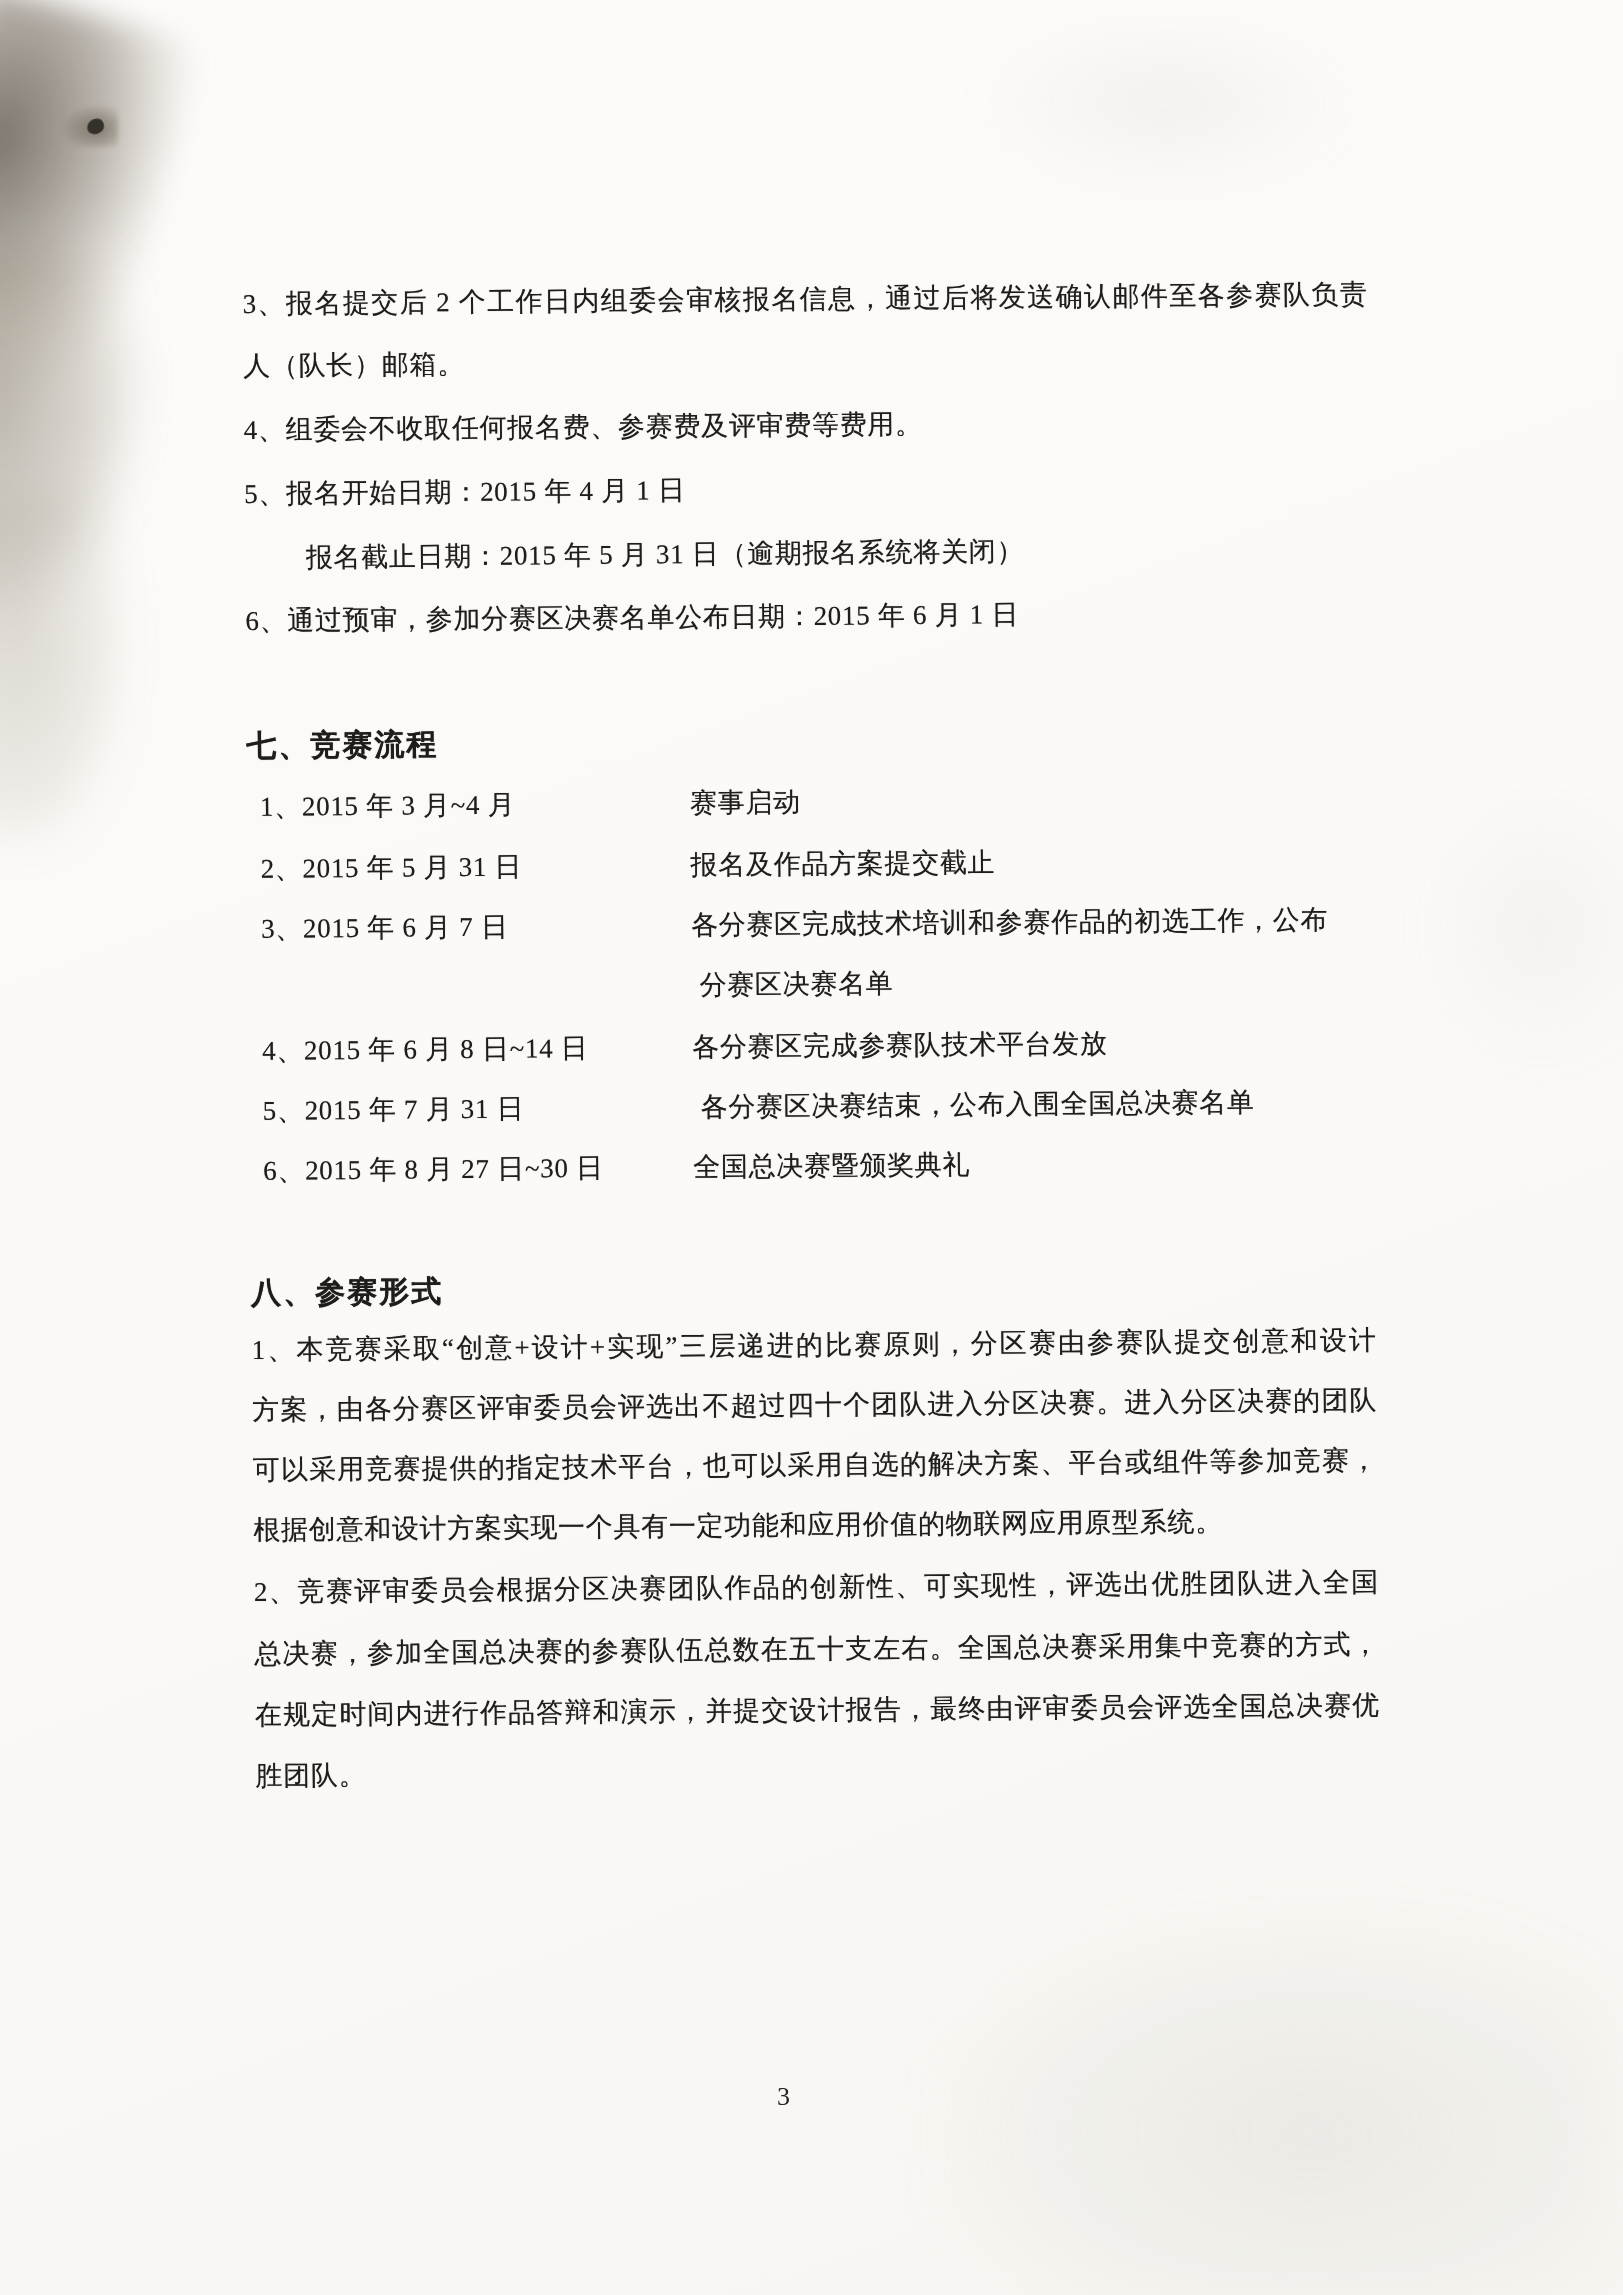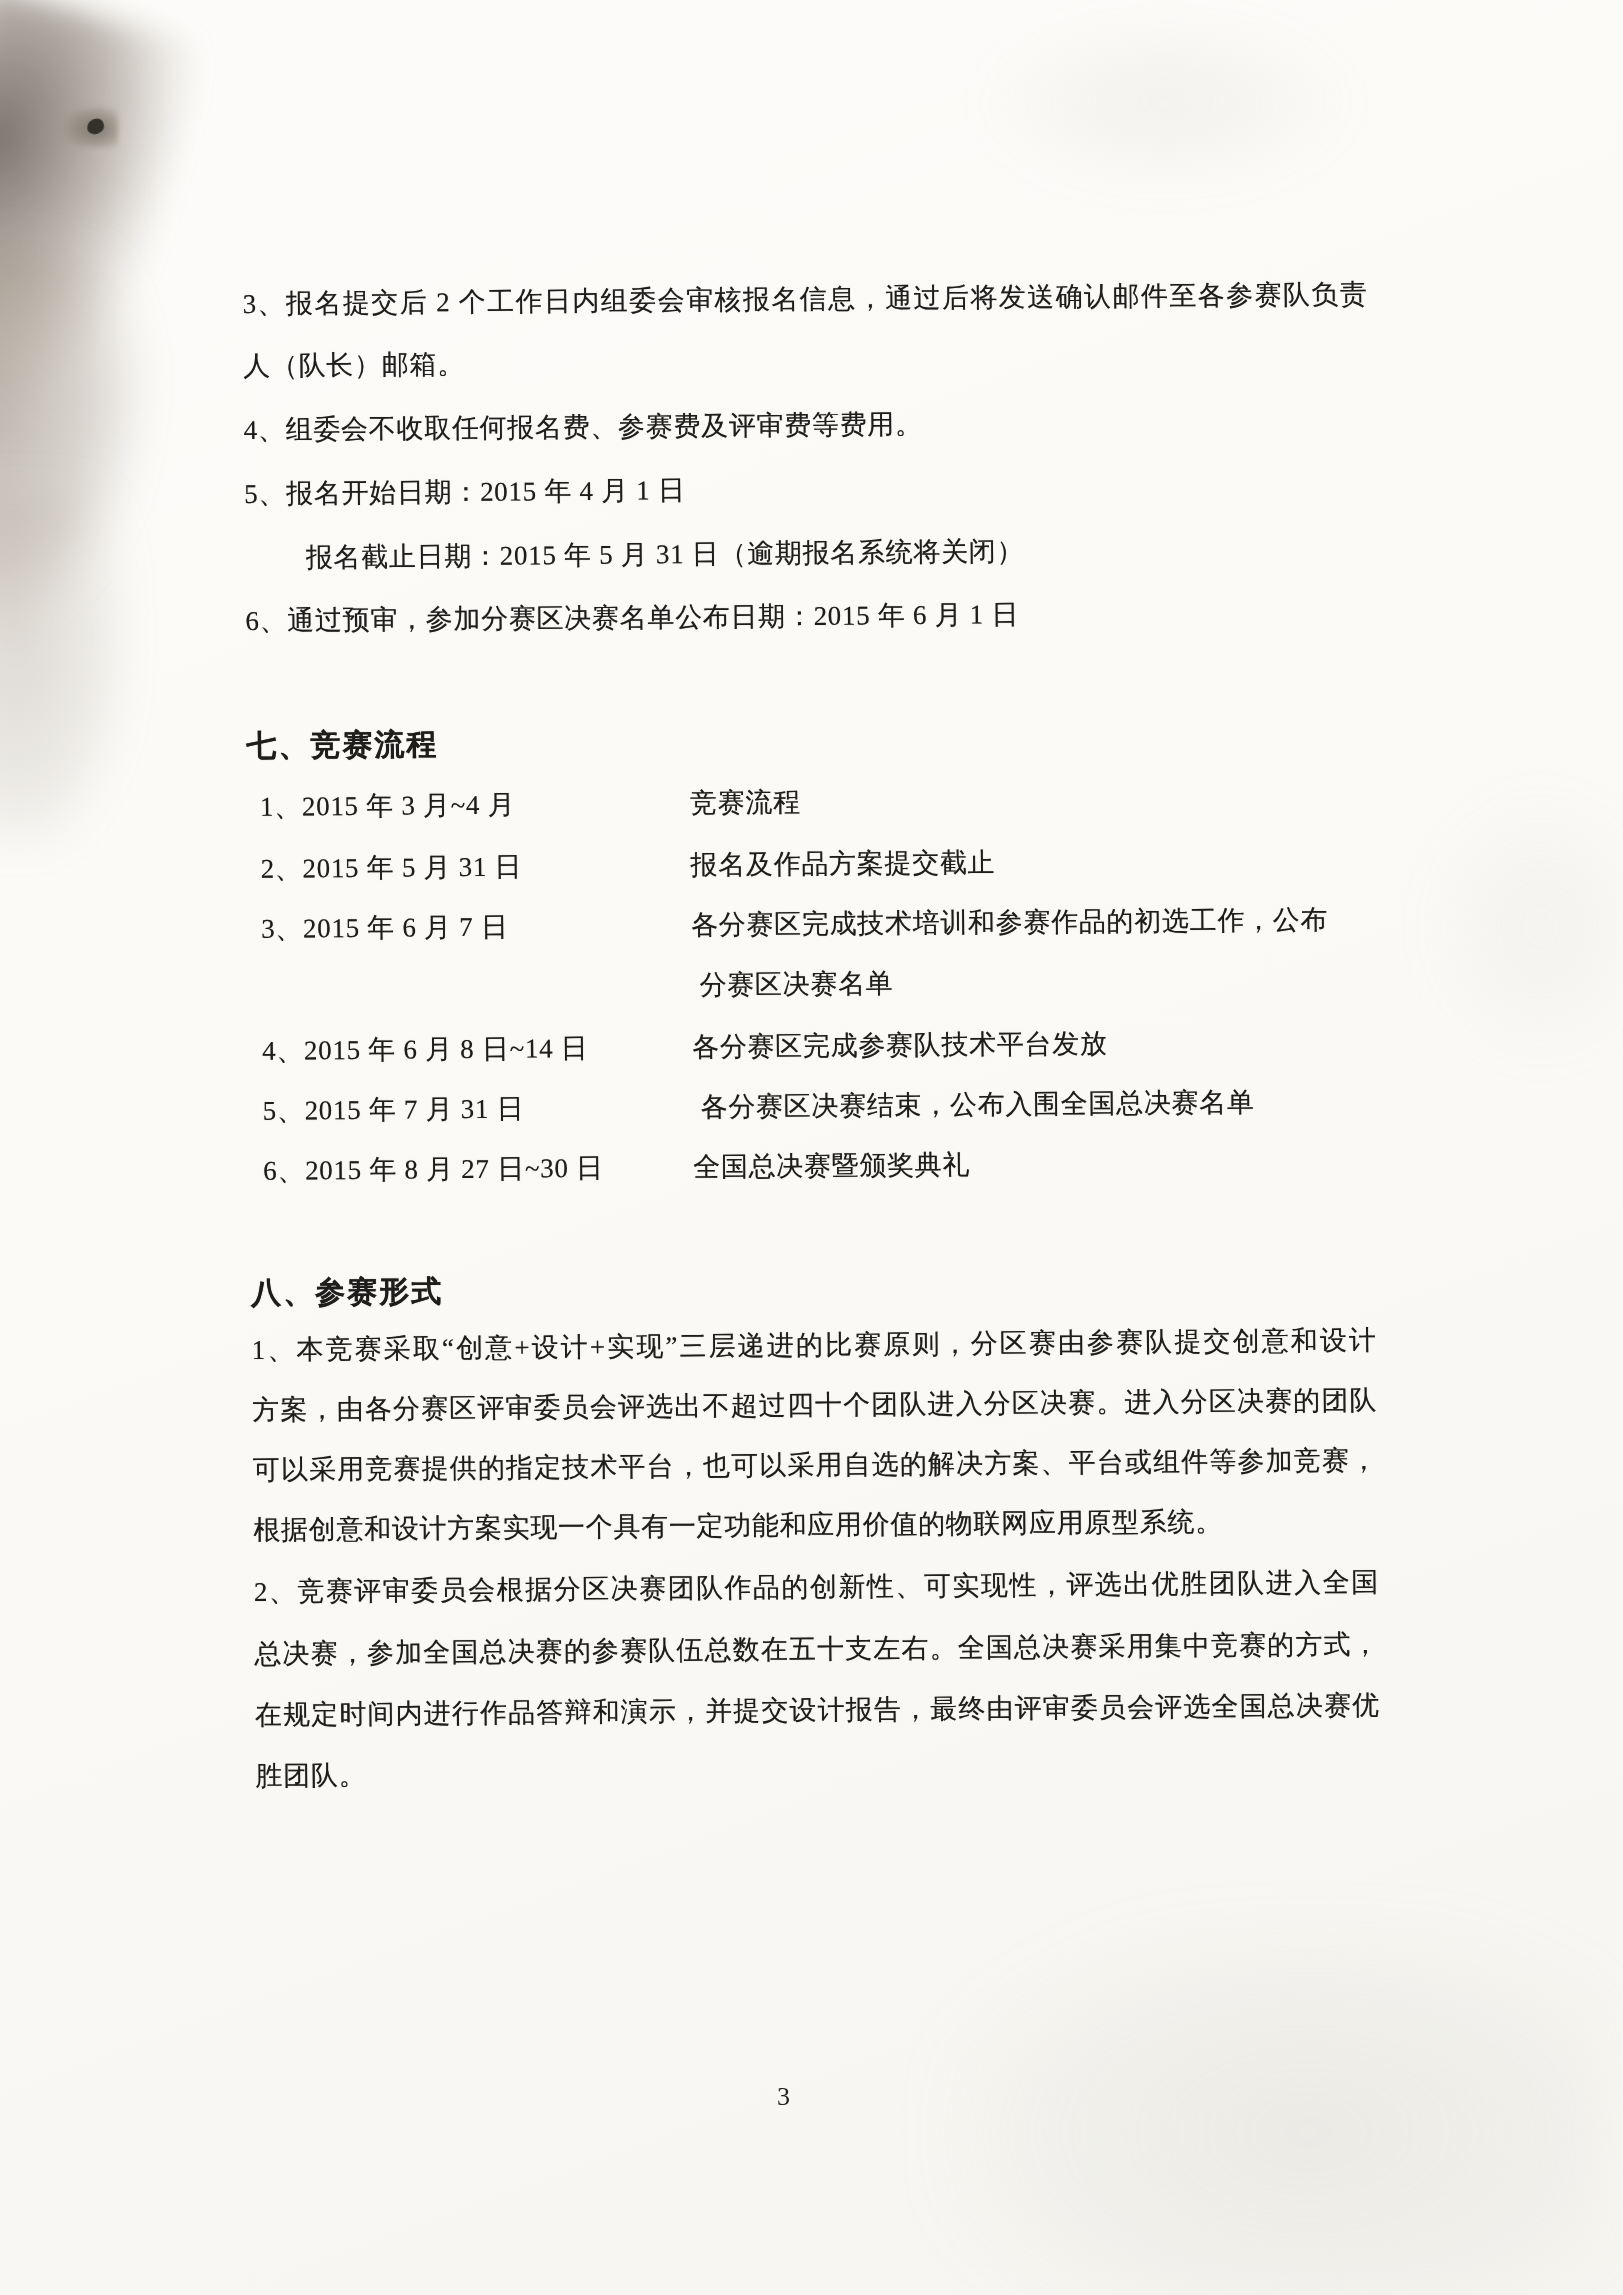--- a/index.html
+++ b/index.html
@@ -149,21 +149,21 @@
     <div class="line" style="top:331px">人（队长）邮箱。</div>
     <div class="line" style="top:395px">4、组委会不收取任何报名费、参赛费及评审费等费用。</div>
     <div class="line" style="top:459px">5、报名开始日期：2015 年 4 月 1 日</div>
     <div class="line indent-sub" style="top:523px">报名截止日期：2015 年 5 月 31 日（逾期报名系统将关闭）</div>
     <div class="line" style="top:586px">6、通过预审，参加分赛区决赛名单公布日期：2015 年 6 月 1 日</div>
 
     <div class="line heading" style="top:710px">七、竞赛流程</div>
 
     <div class="line" style="top:772px">
       <span class="sched-date">1、2015 年 3 月~4 月</span>
-      <span class="sched-desc">竞赛流程</span>
+      <span class="sched-desc">赛事启动</span>
     </div>
     <div class="line" style="top:834px">
       <span class="sched-date">2、2015 年 5 月 31 日</span>
       <span class="sched-desc">报名及作品方案提交截止</span>
     </div>
     <div class="line" style="top:894px">
       <span class="sched-date">3、2015 年 6 月 7 日</span>
       <span class="sched-desc">各分赛区完成技术培训和参赛作品的初选工作，公布</span>
     </div>
     <div class="line" style="top:954px">

